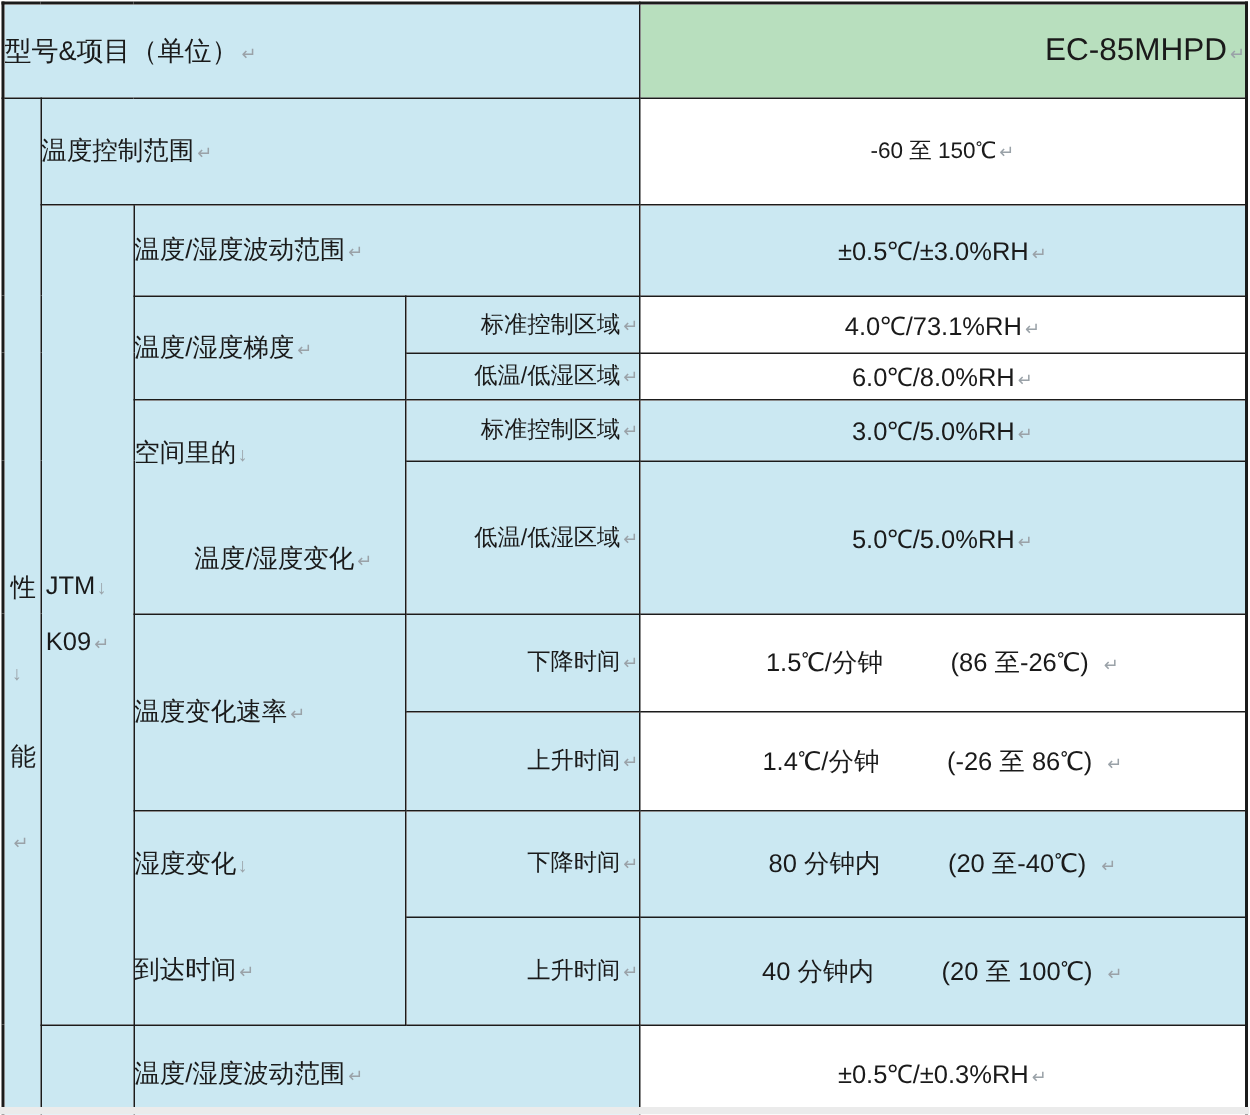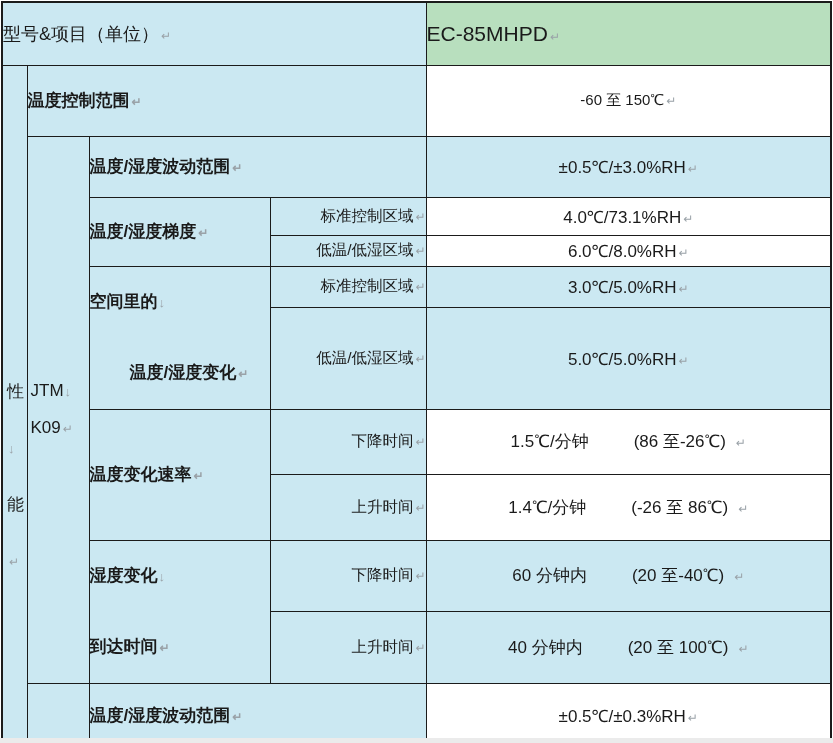--- a/index.html
+++ b/index.html
@@ -18,26 +18,26 @@
   .spec td{
     border:1px solid #1b1b1b;
     vertical-align:middle;
     overflow:hidden;
     padding:0;
   }
   td.blue{background:#cbe8f2;}
   td.green{background:#b8dfbe;}
   td.white{background:#ffffff;}
 
-  .label{font-size:17px;text-align:left;padding-left:5px;font-weight:bold;}
+  .label{font-size:17px;text-align:left;padding-left:5px;}
   .hdr{font-size:18px;padding-left:4px;}
   .sub{font-size:15.5px;text-align:right;padding-left:4px;}
   .value{text-align:center;font-size:17px;}
   .value.sm{font-size:15px;}
-  .model{text-align:left;font-size:21px;}
+  .model{text-align:right;font-size:21px;}
 
   .mark{color:#9aa2a8;font-size:12px;padding-left:2px;}
   .brk{color:#9aa2a8;font-size:13px;padding-left:1px;}
 
   
   .perf{font-size:17px;text-align:left;}
   .perf .inner{padding-left:4px;padding-top:140px;}
   .perf .ln{line-height:56px;}
   .grp{font-size:17px;text-align:left;}
   .grp .ln{line-height:36px;padding-left:3px;}
@@ -176,21 +176,21 @@
 
     <tr class="r10">
       <td rowspan="2" class="blue label dbl">
         <div class="ln"><span>湿度变化</span><span class="brk">↓</span></div>
         <div class="ln"><span>到达时间</span><span class="mark">↵</span></div>
       </td>
       <td class="blue sub">
         <span>下降时间</span><span class="mark">↵</span>
       </td>
       <td class="blue value pair">
-        <span>60 分钟内</span><span class="range">(20 至-40℃)</span><span class="mark tailmark">↵</span>
+        <span>80 分钟内</span><span class="range">(20 至-40℃)</span><span class="mark tailmark">↵</span>
       </td>
     </tr>
 
     <tr class="r11">
       <td class="blue sub">
         <span>上升时间</span><span class="mark">↵</span>
       </td>
       <td class="blue value pair">
         <span>40 分钟内</span><span class="range">(20 至 100℃)</span><span class="mark tailmark">↵</span>
       </td>

